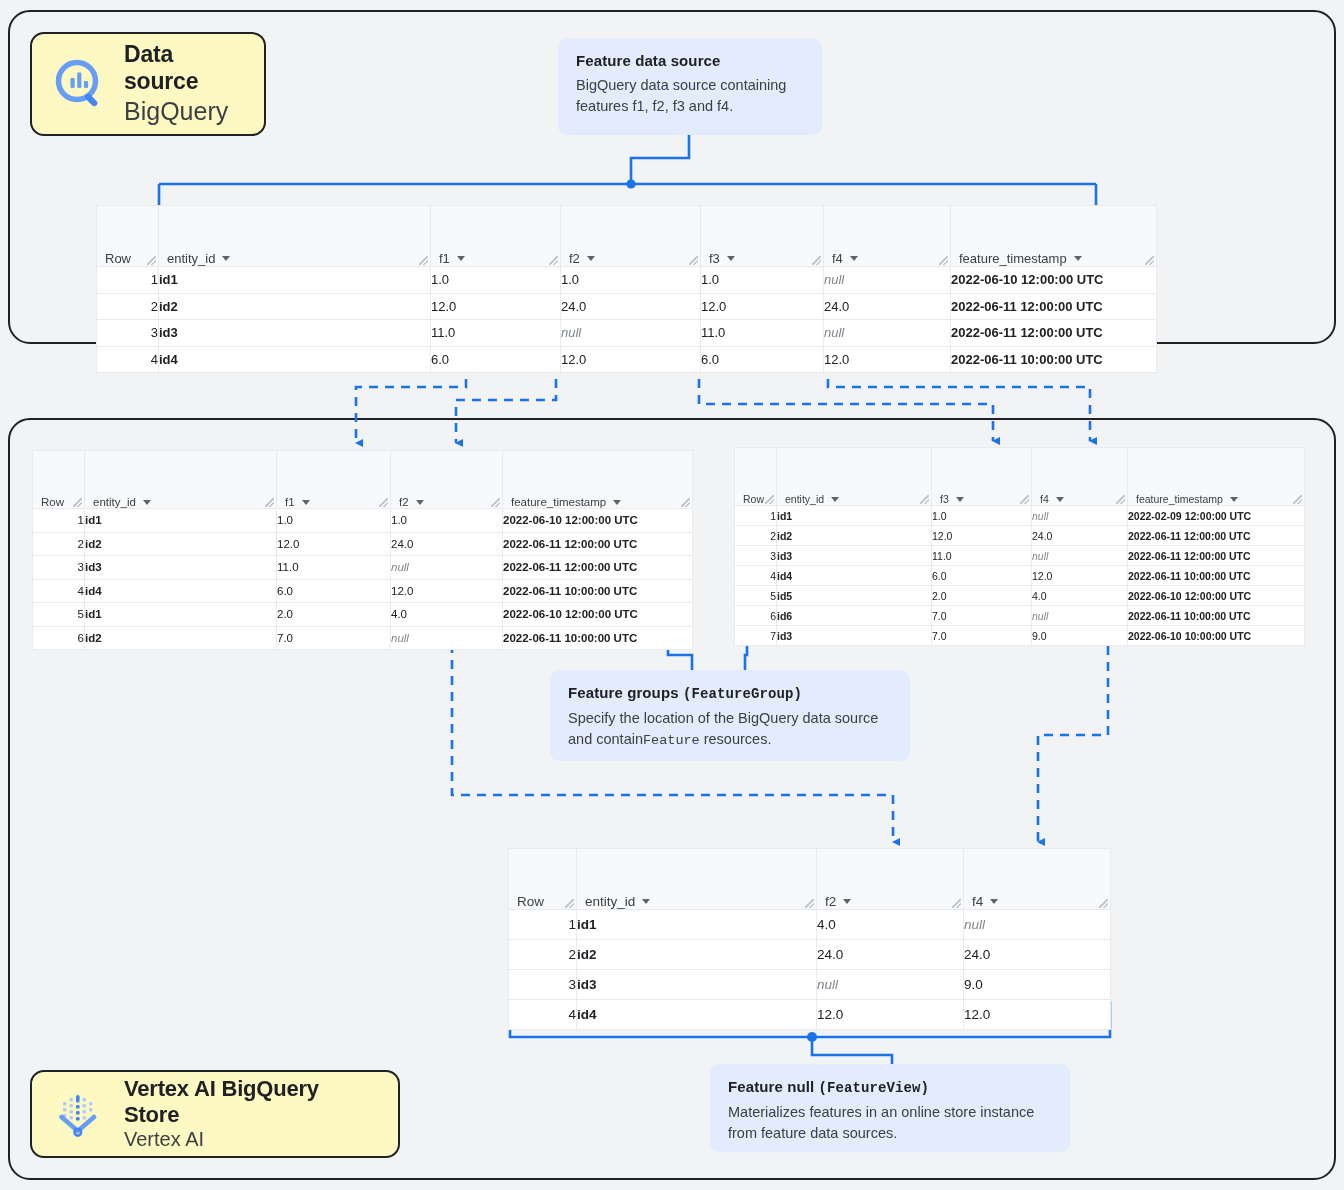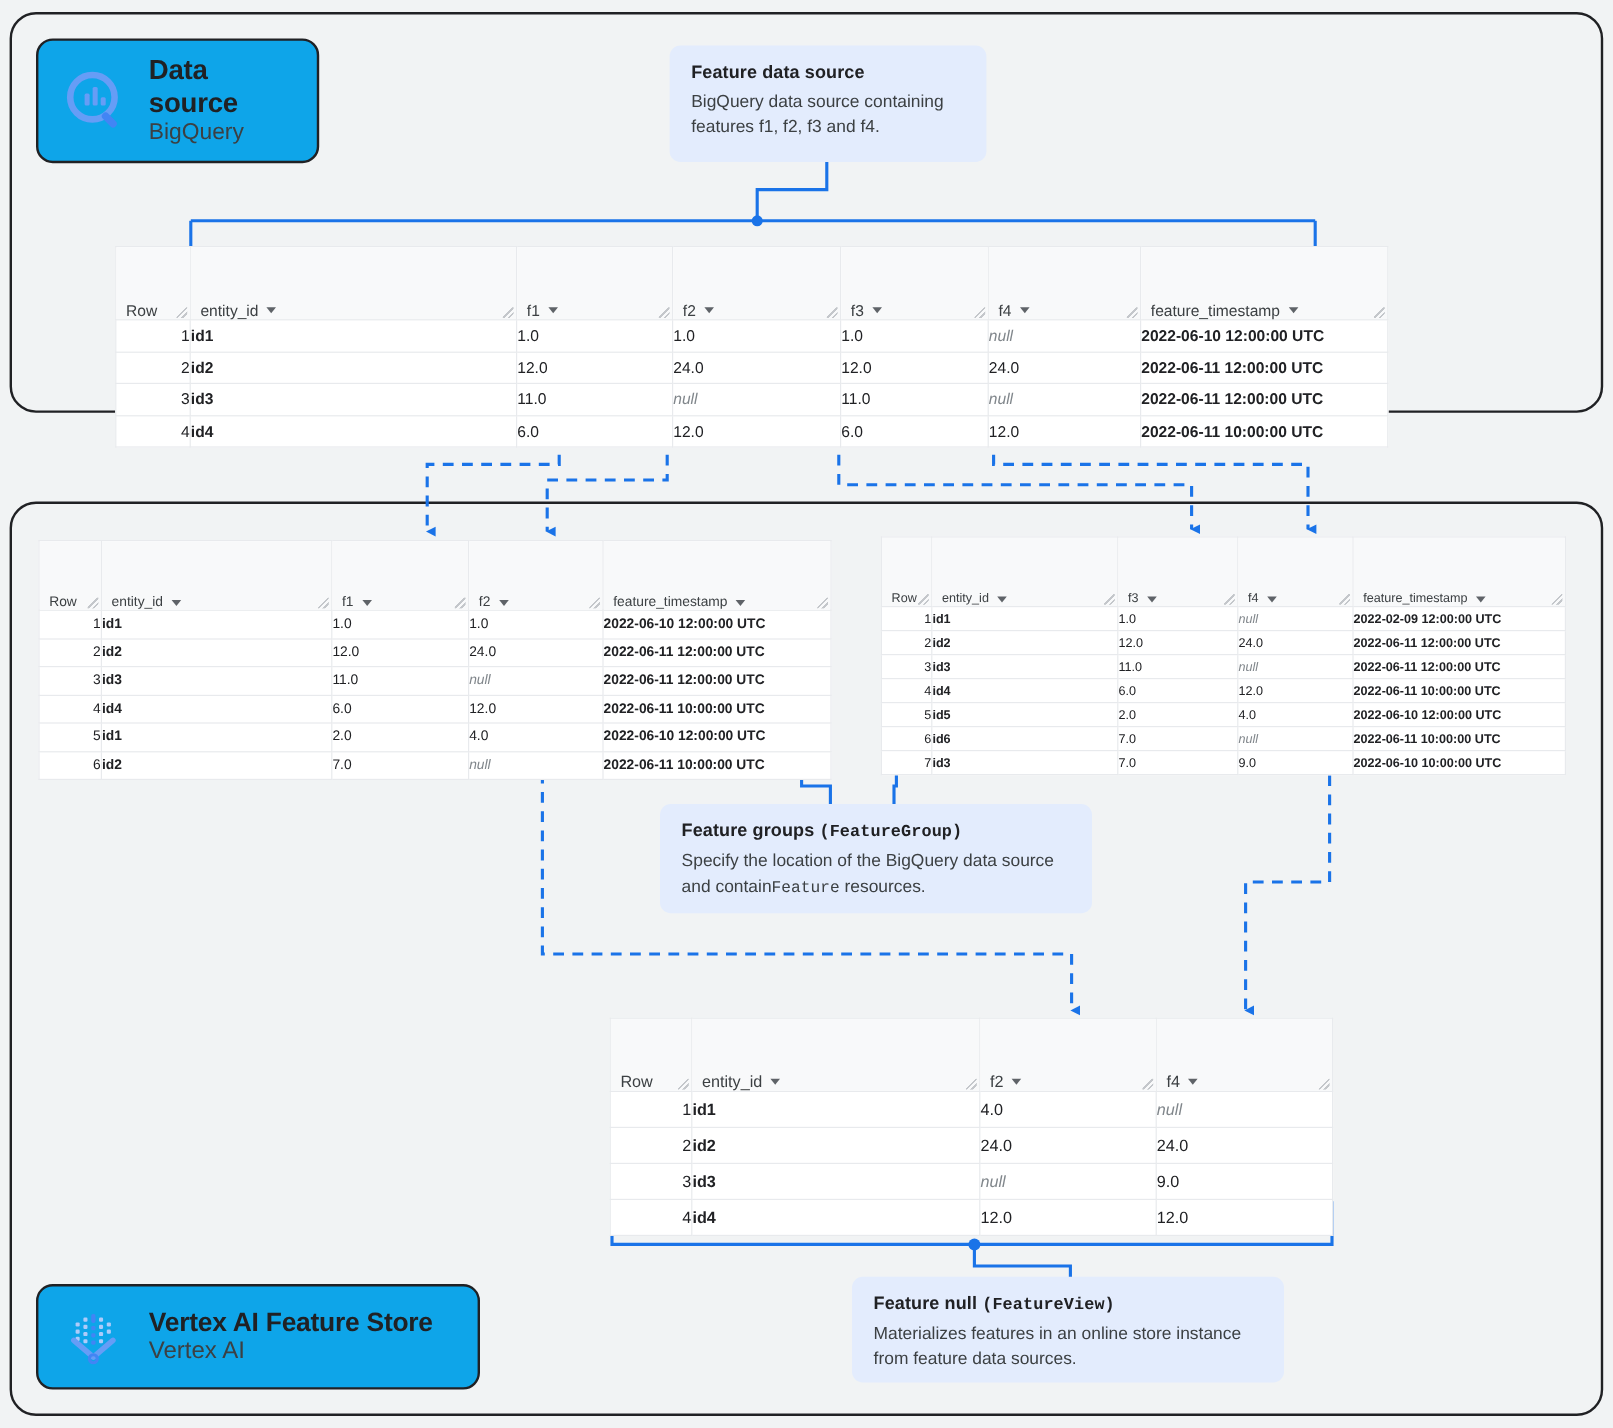--- a/index.html
+++ b/index.html
@@ -20,33 +20,33 @@
     background:#f1f3f4;
     border:2px solid #202124;
     border-radius:22px;
   }
   #panel-datasource { left:8px;  top:10px;   width:1328px; height:334px; }
   #panel-featurestore { left:8px; top:418px; width:1328px; height:762px; }
 
   
   .chip {
     position:absolute;
-    background:#0ea5e9;
+    background:#fef9c3;
     border:2.5px solid #202124;
     border-radius:14px;
     display:flex;
     align-items:center;
     padding:0 20px;
   }
   #chip-datasource { left:30px; top:32px; width:236px; height:104px; }
   #chip-featurestore { left:30px; top:1070px; width:370px; height:88px; }
   .chip-icon { flex:0 0 auto; margin-right:16px; display:flex; align-items:center; }
   .chip-text { display:flex; flex-direction:column; justify-content:center; }
   .chip-title { font-size:23px; font-weight:bold; color:#202124; line-height:1.18; letter-spacing:-0.2px; }
-  .chip-sub { font-size:19px; color:#3c4043; line-height:1.25; }
+  .chip-sub { font-size:25px; color:#3c4043; line-height:1.25; }
   #chip-featurestore .chip-title { font-size:22px; }
   #chip-featurestore .chip-sub { font-size:20px; }
 
   
   .note {
     position:absolute;
     background:#e3ecfd;
     border-radius:9px;
     padding:14px 18px 16px 18px;
   }
@@ -224,21 +224,21 @@
           <rect x="24" y="9" width="3.6" height="7.5" rx="1.6"></rect>
           <rect x="24" y="19" width="3.6" height="3.6" rx="1.2"></rect>
           <rect x="24" y="25" width="3.6" height="3.6" rx="1.2"></rect>
           <rect x="24" y="31" width="3.6" height="3.6" rx="1.2"></rect>
         </g>
         <path d="M9.5,31 L25.8,45 L42.1,31" fill="none" stroke="#669df6" stroke-width="4.6" stroke-linecap="round" stroke-linejoin="round"></path>
         <circle cx="25.8" cy="46.3" r="3.3" fill="none" stroke="#4285f4" stroke-width="2.6"></circle>
       </svg>
     </span>
     <span class="chip-text">
-      <span class="chip-title">Vertex AI Feature Store</span>
+      <span class="chip-title">Vertex AI BigQuery Store</span>
       <span class="chip-sub">Vertex AI</span>
     </span>
   </div>
 
   <div class="note" id="note-feature-data-source">
     <div class="note-title">Feature data source</div>
     <div class="note-body">BigQuery data source containing features f1, f2, f3 and f4.</div>
   </div>
 
   <div class="note" id="note-feature-groups">

